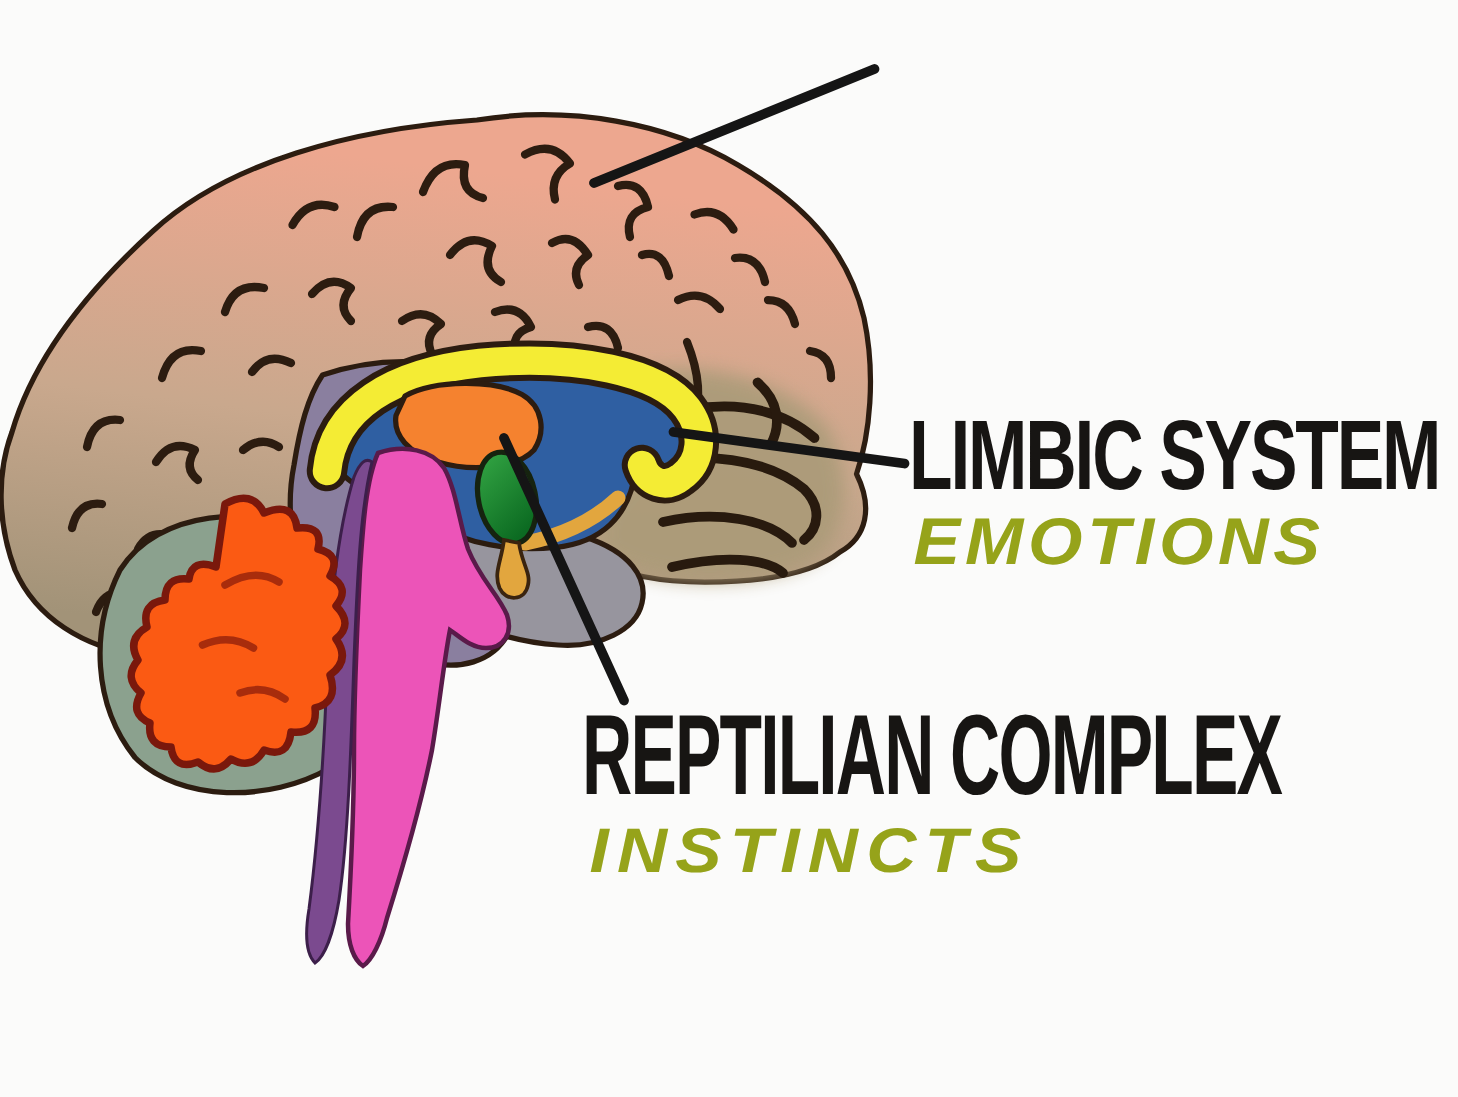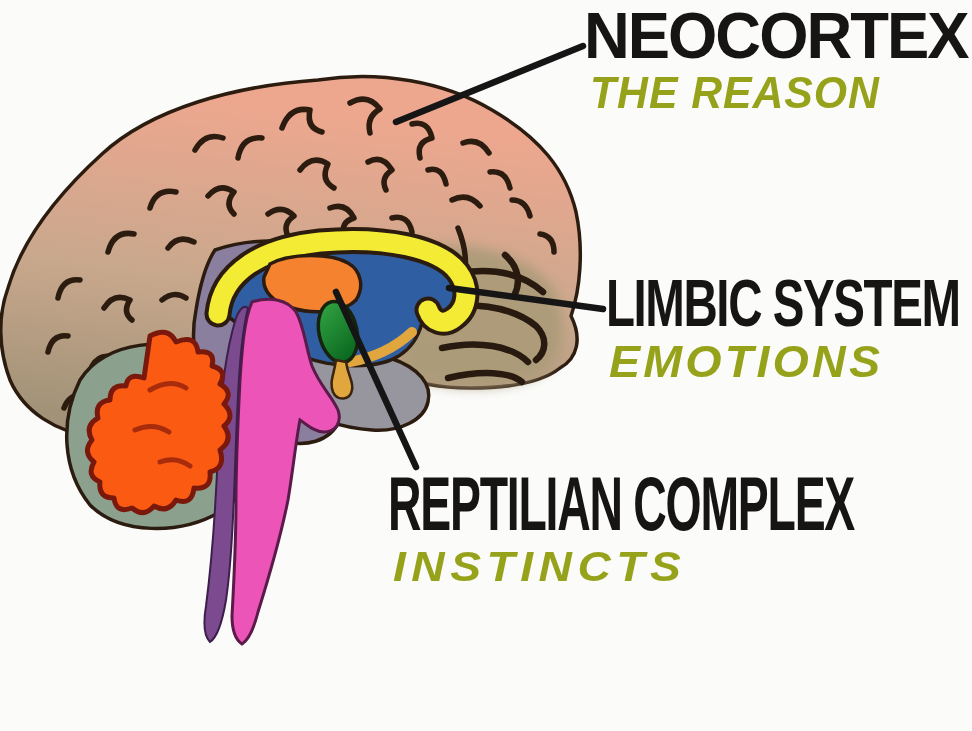--- a/index.html
+++ b/index.html
@@ -166,24 +166,20 @@
       <path fill="none" stroke="#a82c0c" stroke-width="5" stroke-linecap="round" d="M 150,390 q 20,-12 36,-2"></path>
       <path fill="none" stroke="#a82c0c" stroke-width="5" stroke-linecap="round" d="M 135,430 q 18,-8 34,2"></path>
       <path fill="none" stroke="#a82c0c" stroke-width="5" stroke-linecap="round" d="M 160,462 q 16,-6 30,4"></path>
     </g>
 
     <line class="ptr" x1="396" y1="122" x2="583" y2="46"></line>
     <line class="ptr" x1="449" y1="288" x2="603" y2="309"></line>
     <line class="ptr" x1="336" y1="292" x2="416" y2="467"></line>
   </svg>
 
-  <div class="label lbl-neo">
-    <div class="t">NEOCORTEX</div>
-    <div class="s">THE REASON</div>
-  </div>
 
   <div class="label lbl-lim">
     <div class="t">LIMBIC SYSTEM</div>
     <div class="s">EMOTIONS</div>
   </div>
 
   <div class="label lbl-rep">
     <div class="t">REPTILIAN COMPLEX</div>
     <div class="s">INSTINCTS</div>
   </div>

